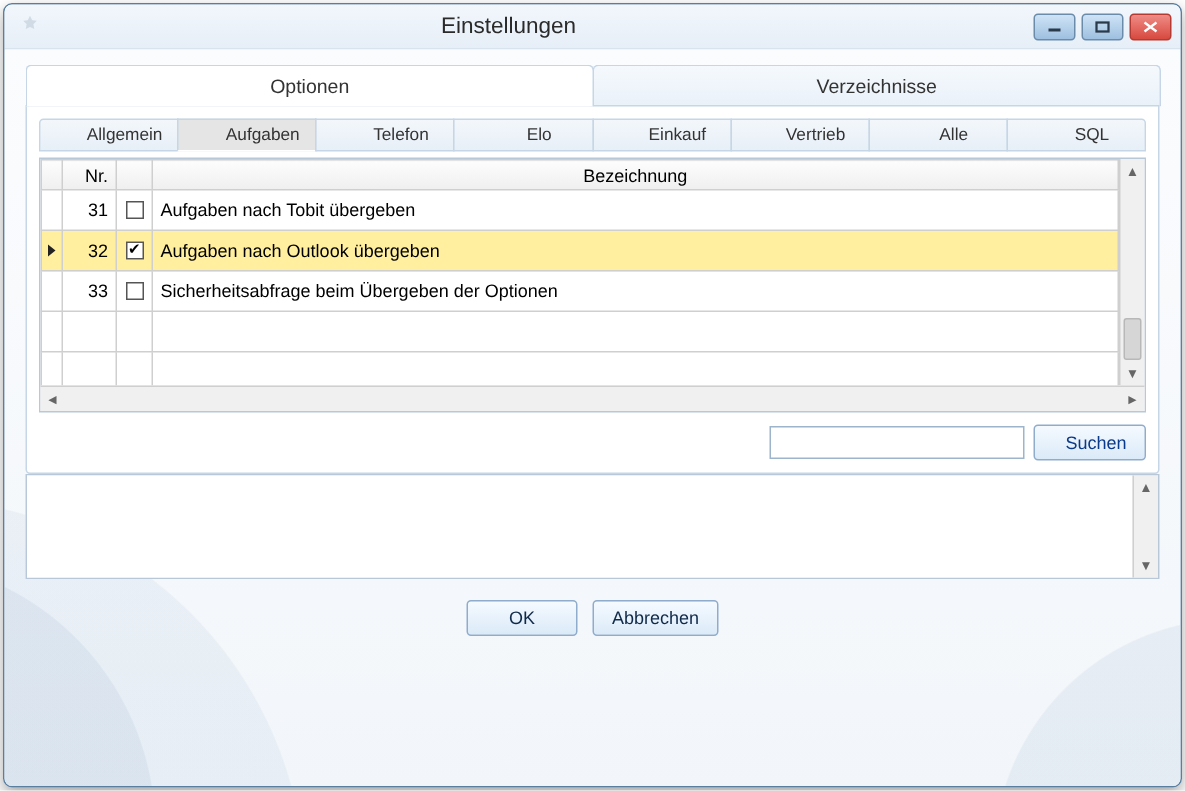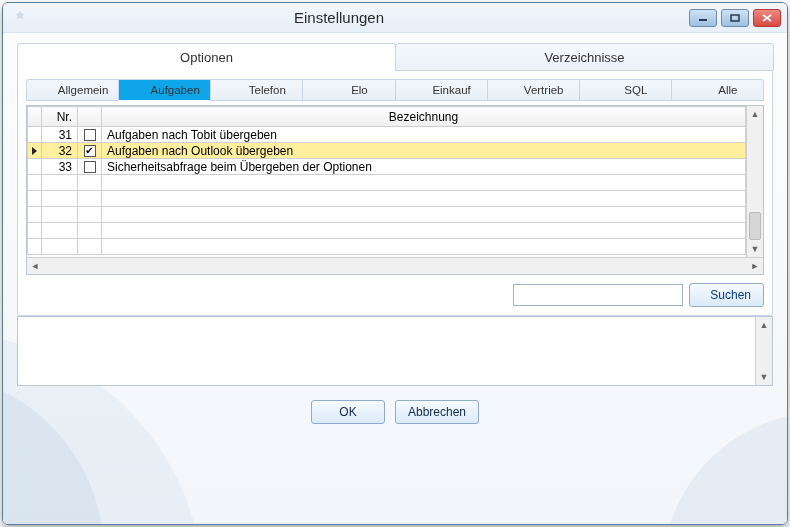--- a/index.html
+++ b/index.html
@@ -116,21 +116,21 @@
     display:flex; align-items:center; justify-content:center;
     font-size:11.5px;
     color:#333;
     cursor:pointer;
     margin-right:-1px;
     padding-left:21px;
   }
   .sub-tab:first-child{ border-radius:3px 0 0 0;}
   .sub-tab:last-child{ border-radius:0 3px 0 0; margin-right:0;}
   .sub-tab.active {
-    background:#0ea5e9;
+    background:#e5e5e5;
     border-bottom-color:#fff;
   }
   .grid-wrap {
     border:1px solid #b8c8d8;
     position:relative;
     height:170px;
     display:flex;
     flex-direction:column;
     background:#fff;
   }
@@ -144,21 +144,21 @@
     overflow:hidden;
   }
   table.grid {
     border-collapse: collapse;
     width:100%;
     padding-left:32px;
   }
   table.grid th, table.grid td {
     border:1px solid #cfcfcf;
     padding:0 5px;
-    height:16px;
+    height:27px;
     font-size:12px;
     text-align:left;
   }
   table.grid th {
     background: linear-gradient(#fdfdfd,#efefef);
     text-align:center;
     font-weight:normal;
     height:20px;
   }
   .col-indicator{ width:14px; padding:0 !important;}
@@ -296,22 +296,22 @@
 
     <div class="main-panel">
 
       <div class="sub-tabs">
         <div class="sub-tab">Allgemein</div>
         <div class="sub-tab active">Aufgaben</div>
         <div class="sub-tab">Telefon</div>
         <div class="sub-tab">Elo</div>
         <div class="sub-tab">Einkauf</div>
         <div class="sub-tab">Vertrieb</div>
+        <div class="sub-tab">Alle</div>
         <div class="sub-tab">SQL</div>
-        <div class="sub-tab">Alle</div>
       </div>
 
       <div class="grid-wrap">
         <div class="grid-body-wrap">
           <div class="grid-table">
             <table class="grid">
               <thead>
                 <tr>
                   <th class="col-indicator"></th>
                   <th class="col-nr">Nr.</th>

